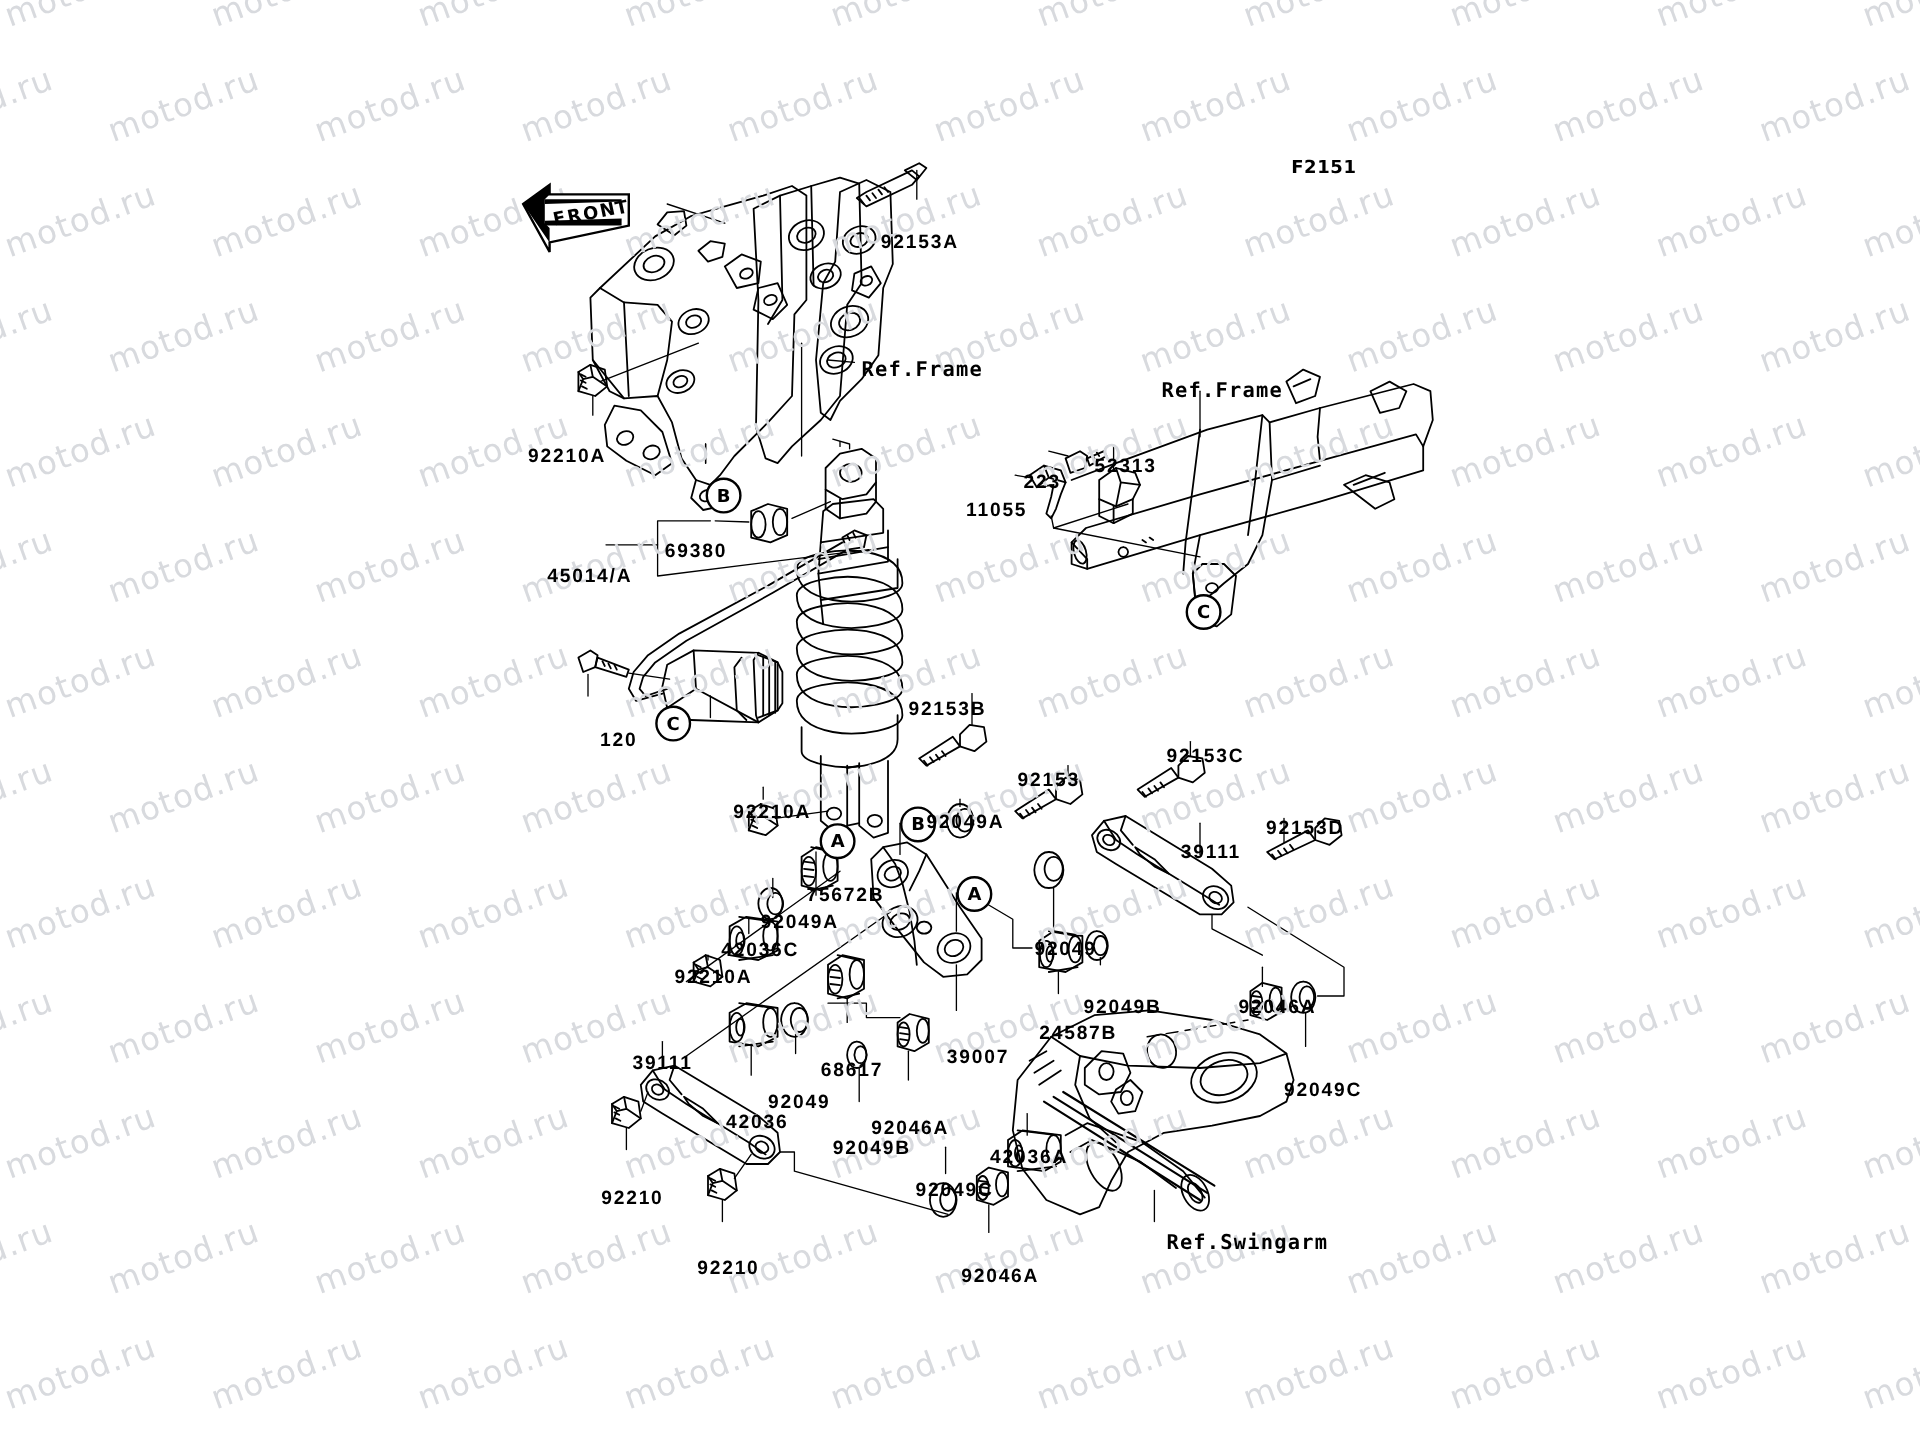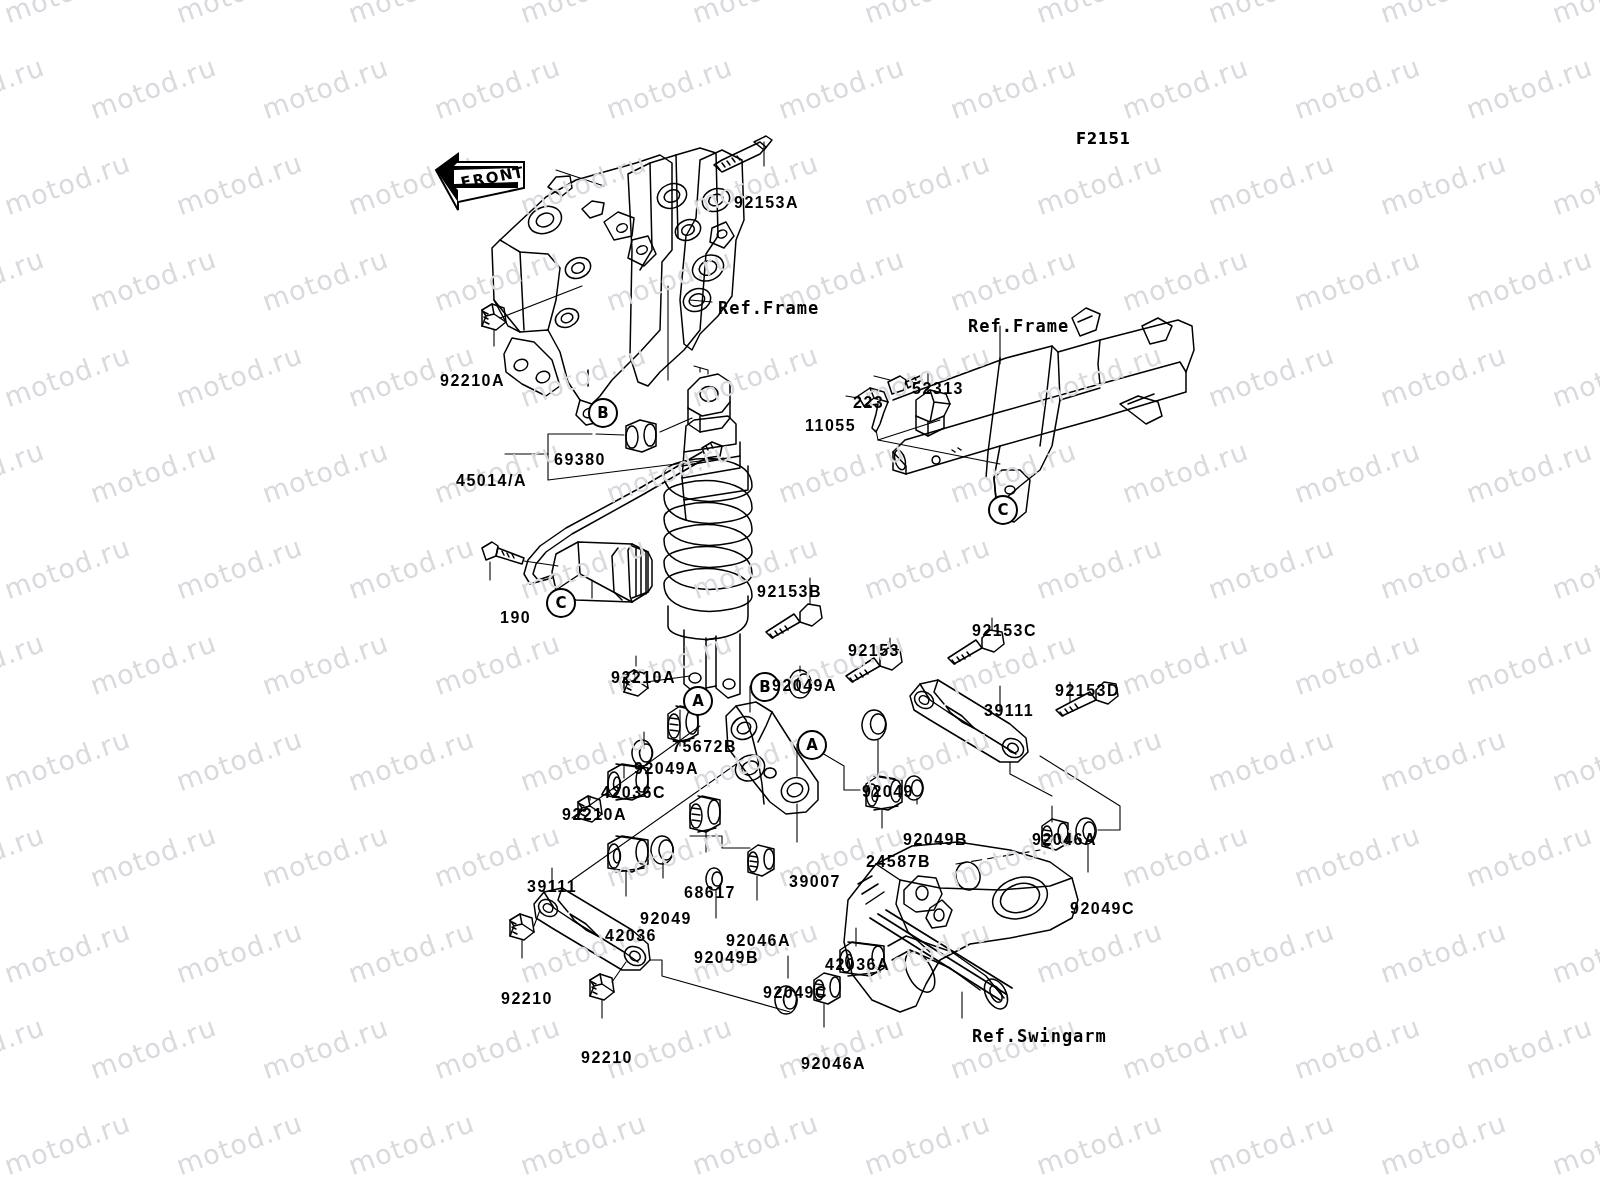--- a/index.html
+++ b/index.html
@@ -653,21 +653,21 @@
   <div class="circmark" style="left:797px;top:730px;">A</div>
 
   <div id="partlabels">
       <div class="lbl" style="left: 734px; top: 174px;">92153A</div>
       <div class="lbl" style="left: 440px; top: 352px;">92210A</div>
       <div class="lbl" style="left: 853px; top: 374px;">223</div>
       <div class="lbl" style="left: 912px; top: 360px;">52313</div>
       <div class="lbl" style="left: 805px; top: 397px;">11055</div>
       <div class="lbl" style="left: 554px; top: 431px;">69380</div>
       <div class="lbl" style="left: 456px; top: 452px;">45014/A</div>
-      <div class="lbl" style="left: 500px; top: 589px;">190</div>
+      <div class="lbl" style="left: 500px; top: 589px;">120</div>
       <div class="lbl" style="left: 757px; top: 563px;">92153B</div>
       <div class="lbl" style="left: 611px; top: 649px;">92210A</div>
       <div class="lbl" style="left: 848px; top: 622px;">92153</div>
       <div class="lbl" style="left: 772px; top: 657px;">92049A</div>
       <div class="lbl" style="left: 972px; top: 602px;">92153C</div>
       <div class="lbl" style="left: 1055px; top: 662px;">92153D</div>
       <div class="lbl" style="left: 984px; top: 682px;">39111</div>
       <div class="lbl" style="left: 672px; top: 718px;">75672B</div>
       <div class="lbl" style="left: 634px; top: 740px;">92049A</div>
       <div class="lbl" style="left: 601px; top: 764px;">42036C</div>

